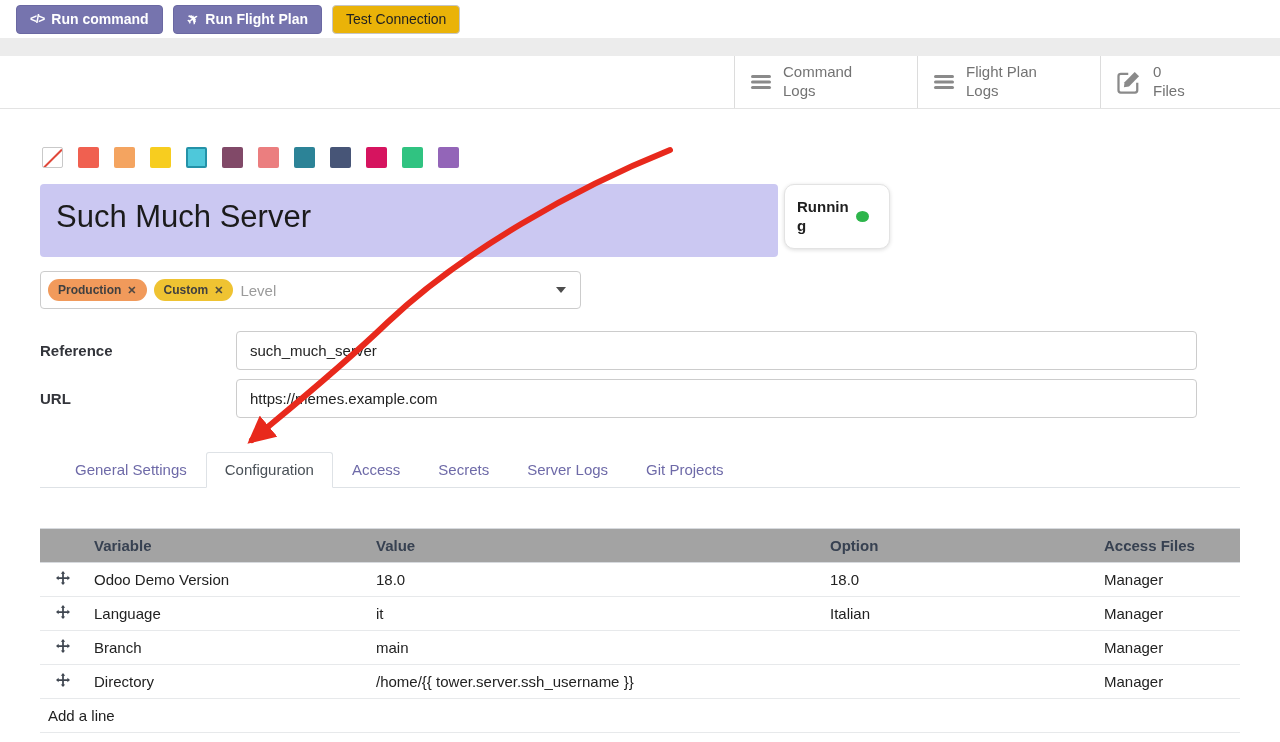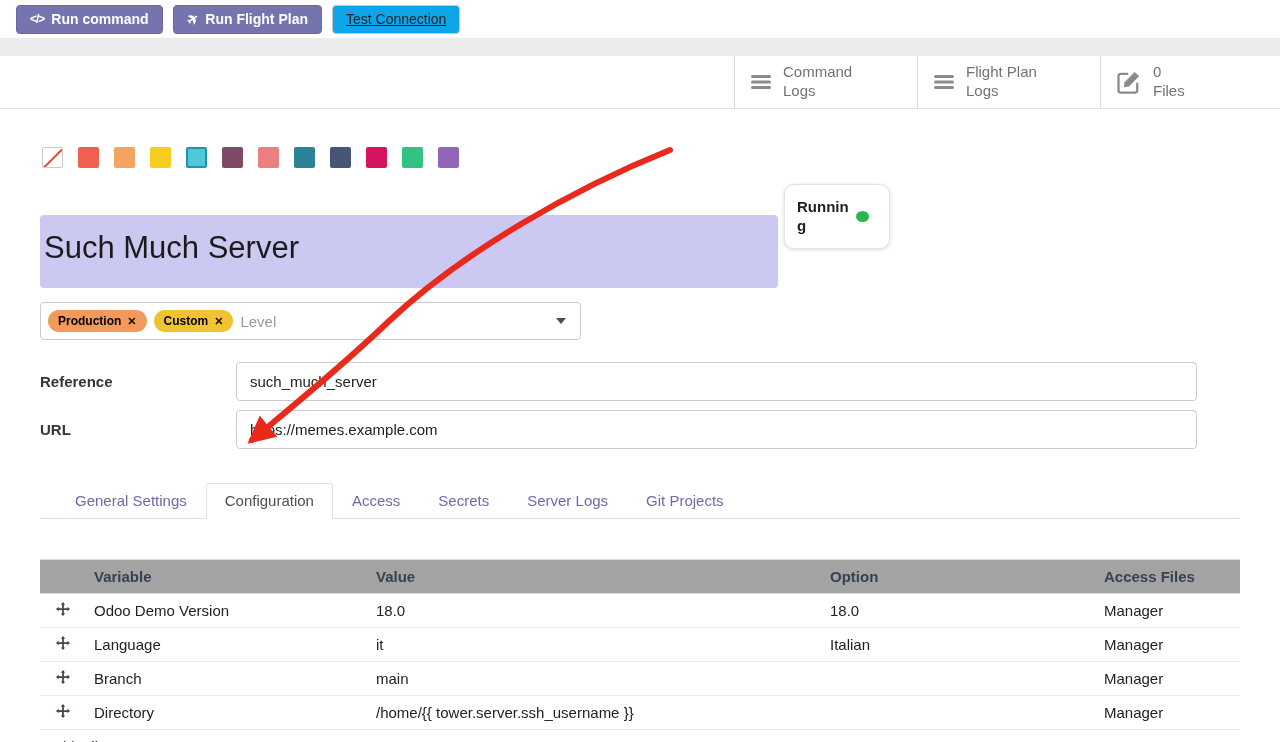--- a/index.html
+++ b/index.html
@@ -8,21 +8,21 @@
     width:1280px; height:742px; overflow:hidden; position:relative;
     background:#fff; color:#333;
     font-family:"Liberation Sans", sans-serif;
   }
 
   
   .toolbar { display:flex; align-items:center; gap:10px; padding:5px 16px; height:38px; background:#fff; }
   .btn { display:flex; align-items:center; gap:7px; height:29px; padding:0 13px; border-radius:4px;
          font-size:14px; cursor:pointer; white-space:nowrap; }
   .btn-purple { background:#7674ae; border:1px solid #6a68a2; color:#fff; font-weight:700; }
-  .btn-white  { background:#0ea5e9; border:1px solid #c6c6c6; color:#222; font-weight:400;text-decoration:underline; }
+  .btn-white  { background:#eab308; border:1px solid #c6c6c6; color:#222; font-weight:400; }
   .code-glyph { font-size:12px; font-weight:700; letter-spacing:-1px; }
   .plane-glyph { display:inline-block; transform:rotate(-35deg); font-size:14px; }
 
   .gray-band { height:18px; background:#ececec; }
 
   
   .stats-header { display:flex; justify-content:flex-end; height:53px; border-bottom:1px solid #e3e3e3; background:#fff; }
   .stat-cell { display:flex; align-items:center; gap:12px; padding:0 16px; border-left:1px solid #dcdcdc; width:183px; cursor:pointer; }
   .stat-cell:last-child { width:180px; }
   .stat-label { font-size:15px; color:#737373; line-height:1.25; max-width:88px; }
@@ -33,31 +33,31 @@
   
   .content { padding:0 40px; position:relative; }
 
   .swatches { display:flex; gap:15px; margin:38px 0 0 2px; }
   .swatch { width:21px; height:21px; border-radius:2px; cursor:pointer; flex:none; }
   .swatch.none { background:#fff; border:1px solid #c9c9c9; position:relative; overflow:hidden; }
   .swatch.none::after { content:""; position:absolute; left:-4px; right:-4px; top:50%; height:2px; background:#e0483a; transform:rotate(-45deg); }
   .swatch.selected { border:2.5px solid #2492a8; }
 
   .title-row { display:flex; align-items:flex-start; gap:6px; margin-top:16px; }
-  .server-name { width:738px; height:73px; background:#cbc8f2; border-radius:4px; padding:15px 4px;
-    font-size:31px; color:#1b1b1b; cursor:text; overflow:hidden; white-space:nowrap;margin-top:31px; }
+  .server-name { width:738px; height:73px; background:#cbc8f2; border-radius:4px; padding:15px 16px;
+    font-size:31px; color:#1b1b1b; cursor:text; overflow:hidden; white-space:nowrap; }
   .status-card { width:106px; height:65px; background:#fff; border:1px solid #e3e3e3; border-radius:10px;
     box-shadow:0 1px 4px rgba(0,0,0,.14); display:flex; align-items:center; gap:7px; padding:10px 12px; cursor:pointer; }
   .status-text { font-weight:700; font-size:15px; line-height:1.25; width:52px; word-break:break-all; color:#1f1f1f; }
   .status-dot { width:13px; height:11px; border-radius:50%; flex:none; }
 
   .tags-box { width:541px; min-height:38px; margin-top:14px; border:1px solid #ccc; border-radius:4px;
     display:flex; align-items:center; gap:7px; padding:3px 14px 3px 7px; cursor:pointer; }
   .tag { display:flex; align-items:center; gap:6px; border-radius:12px; padding:4px 10px;
-    color:#000000; font-weight:700; font-size:12px; white-space:nowrap; }
+    color:#404040; font-weight:700; font-size:12px; white-space:nowrap; }
   .tag-x { font-size:11px; opacity:.9; cursor:pointer; }
   .tags-ph { color:#9b9b9b; font-size:15px; }
   .caret { margin-left:auto; width:0; height:0; border-left:5px solid transparent; border-right:5px solid transparent; border-top:6px solid #4d4d4d; }
 
   .field-row { display:flex; align-items:center; margin-top:22px; }
   .field-row + .field-row { margin-top:9px; }
   .field-label { width:196px; font-weight:700; font-size:15px; color:#33353b; }
   .field-input { width:961px; height:39px; border:1px solid #ccc; border-radius:4px; padding:0 13px;
     font-size:15px; color:#222; font-family:"Liberation Sans", sans-serif; background:#fff; outline:none; }
 

